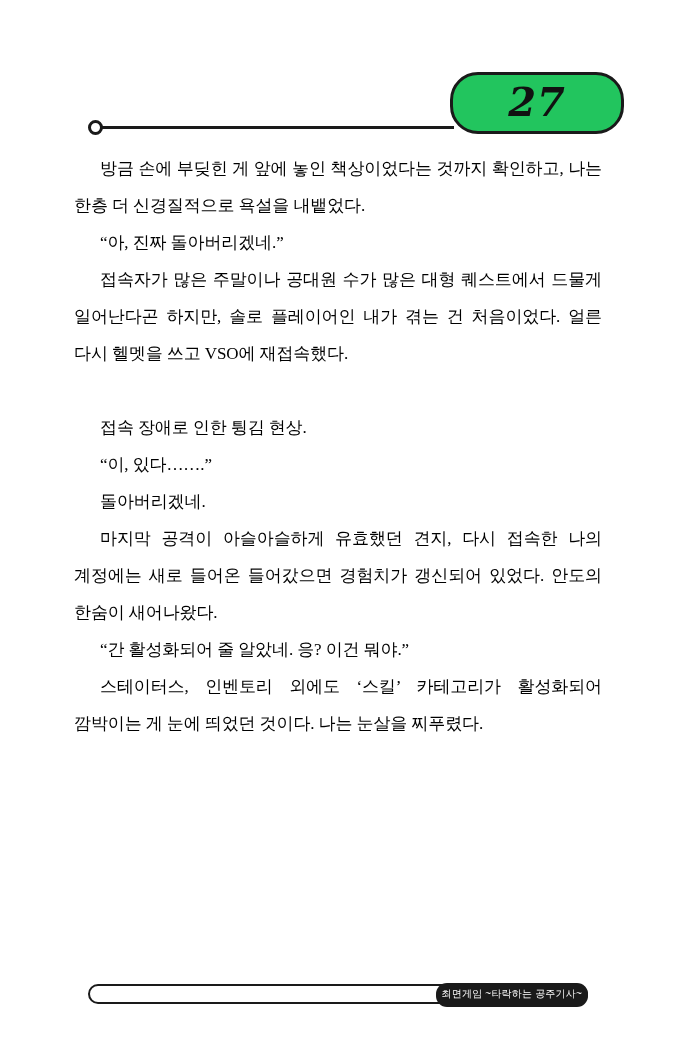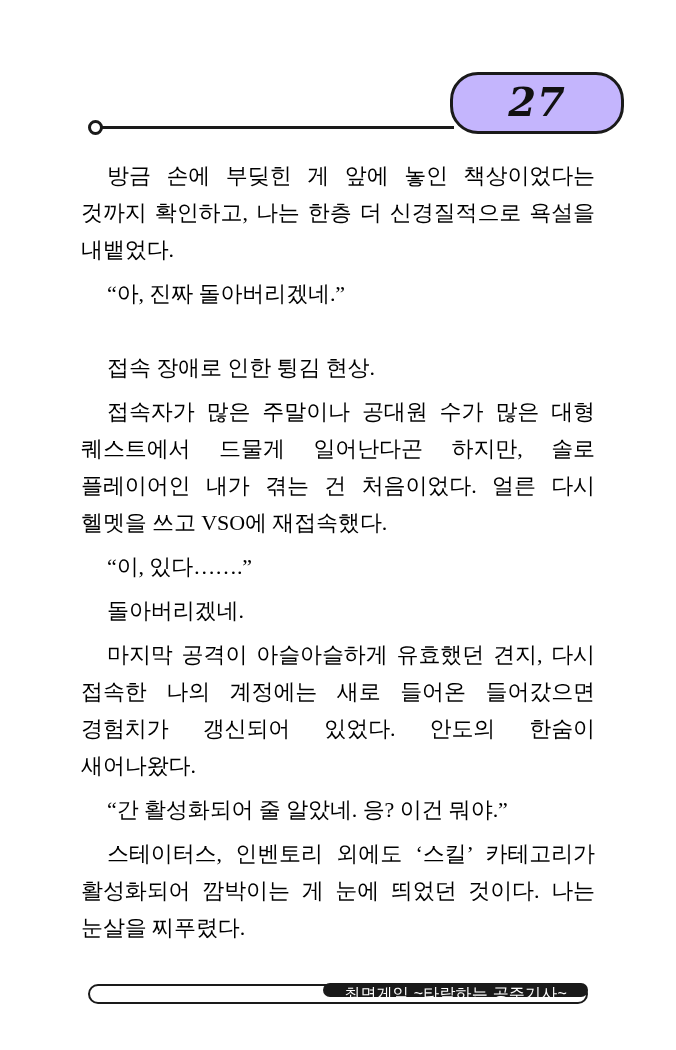--- a/index.html
+++ b/index.html
@@ -49,21 +49,21 @@
     box-sizing: border-box;
   }
   .chapter-badge {
     position: absolute;
     right: 0px;
     top: 0px;
     width: 168px;
     height: 56px;
     border: 3px solid #1a1a1a;
     border-radius: 28px;
-    background: #c4b5fd;
+    background: #22c55e;
     display: flex;
     align-items: center;
     justify-content: center;
   }
   .chapter-number {
     font-family: "DejaVu Serif", "Liberation Serif", serif;
     font-style: italic;
     font-weight: 700;
     font-size: 40px;
     letter-spacing: 1px;
@@ -73,22 +73,22 @@
   }
 
   
   .body-text {
     position: absolute;
     top: 150px;
     left: 74px;
     width: 528px;
   }
   .para {
-    margin: 7px;
-    font-size: 22px;
+    margin: 0;
+    font-size: 17px;
     line-height: 37px;
     text-align: justify;
     text-justify: inter-character;
     letter-spacing: -0.1px;
     word-break: keep-all;
   }
   .para.indent {
     text-indent: 26px;
   }
   .para.gap-before {
@@ -111,26 +111,26 @@
     height: 20px;
     border: 2px solid #1a1a1a;
     border-radius: 10px;
     box-sizing: border-box;
     background: #ffffff;
   }
   .footer-tag {
     position: absolute;
     right: 0px;
     top: -1px;
-    height: 14px;
-    padding: 0 21px;
+    height: 24px;
+    padding: 0 6px;
     background: #1a1a1a;
     color: #ffffff;
     border-radius: 11px;
-    font-size: 16px;
+    font-size: 10px;
     line-height: 22px;
     letter-spacing: 0.2px;
     white-space: nowrap;
     font-family: "Liberation Sans", sans-serif;
   }
 </style>
 </head>
 <body>
 
 <div class="page">
@@ -139,22 +139,22 @@
     <div class="chapter-rule"></div>
     <div class="chapter-dot"></div>
     <div class="chapter-badge">
       <span class="chapter-number">27</span>
     </div>
   </div>
 
   <div class="body-text">
     <p class="para indent">방금 손에 부딪힌 게 앞에 놓인 책상이었다는 것까지 확인하고, 나는 한층 더 신경질적으로 욕설을 내뱉었다.</p>
     <p class="para indent">“아, 진짜 돌아버리겠네.”</p>
+    <p class="para indent">접속자가 많은 주말이나 공대원 수가 많은 대형 퀘스트에서 드물게 일어난다곤 하지만, 솔로 플레이어인 내가 겪는 건 처음이었다. 얼른 다시 헬멧을 쓰고 VSO에 재접속했다.</p>
     <p class="para indent gap-before">접속 장애로 인한 튕김 현상.</p>
-    <p class="para indent">접속자가 많은 주말이나 공대원 수가 많은 대형 퀘스트에서 드물게 일어난다곤 하지만, 솔로 플레이어인 내가 겪는 건 처음이었다. 얼른 다시 헬멧을 쓰고 VSO에 재접속했다.</p>
     <p class="para indent">“이, 있다…….”</p>
     <p class="para indent">돌아버리겠네.</p>
     <p class="para indent">마지막 공격이 아슬아슬하게 유효했던 견지, 다시 접속한 나의 계정에는 새로 들어온 들어갔으면 경험치가 갱신되어 있었다. 안도의 한숨이 새어나왔다.</p>
     <p class="para indent">“간 활성화되어 줄 알았네. 응? 이건 뭐야.”</p>
     <p class="para indent">스테이터스, 인벤토리 외에도 ‘스킬’ 카테고리가 활성화되어 깜박이는 게 눈에 띄었던 것이다. 나는 눈살을 찌푸렸다.</p>
   </div>
 
   <div class="footer">
     <div class="footer-bar"></div>
     <div class="footer-tag">최면게임 ~타락하는 공주기사~</div>

